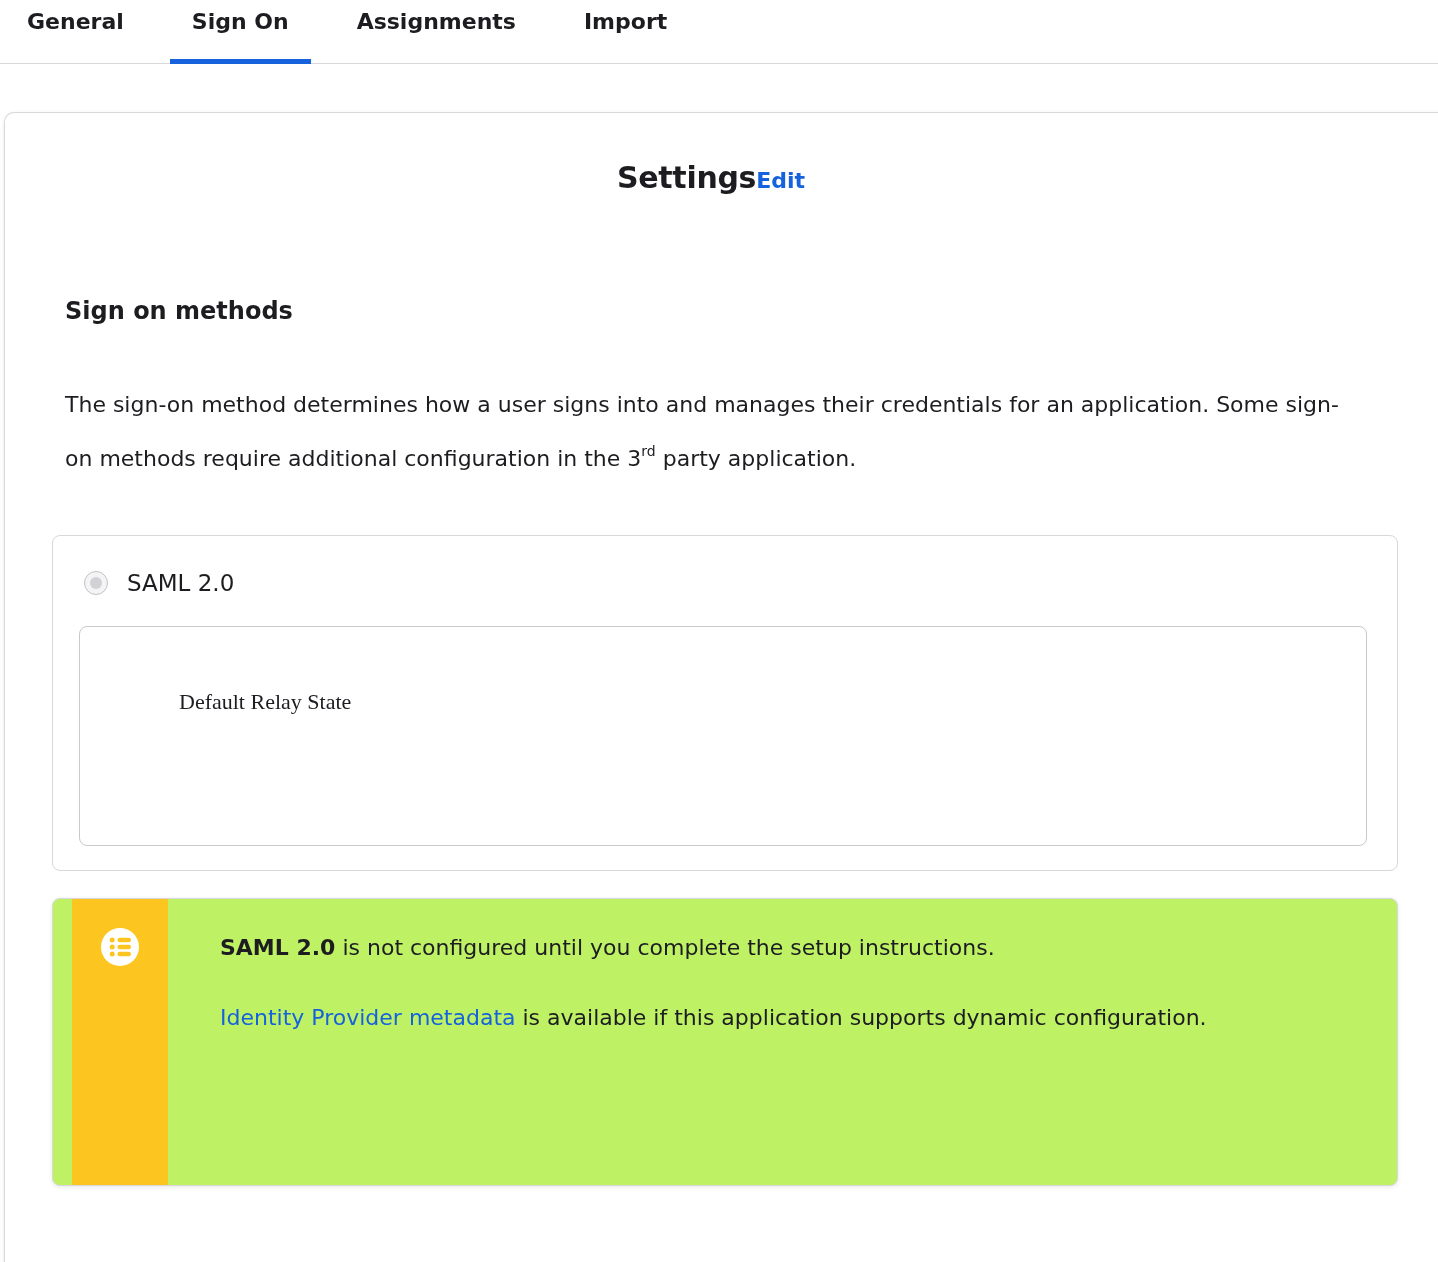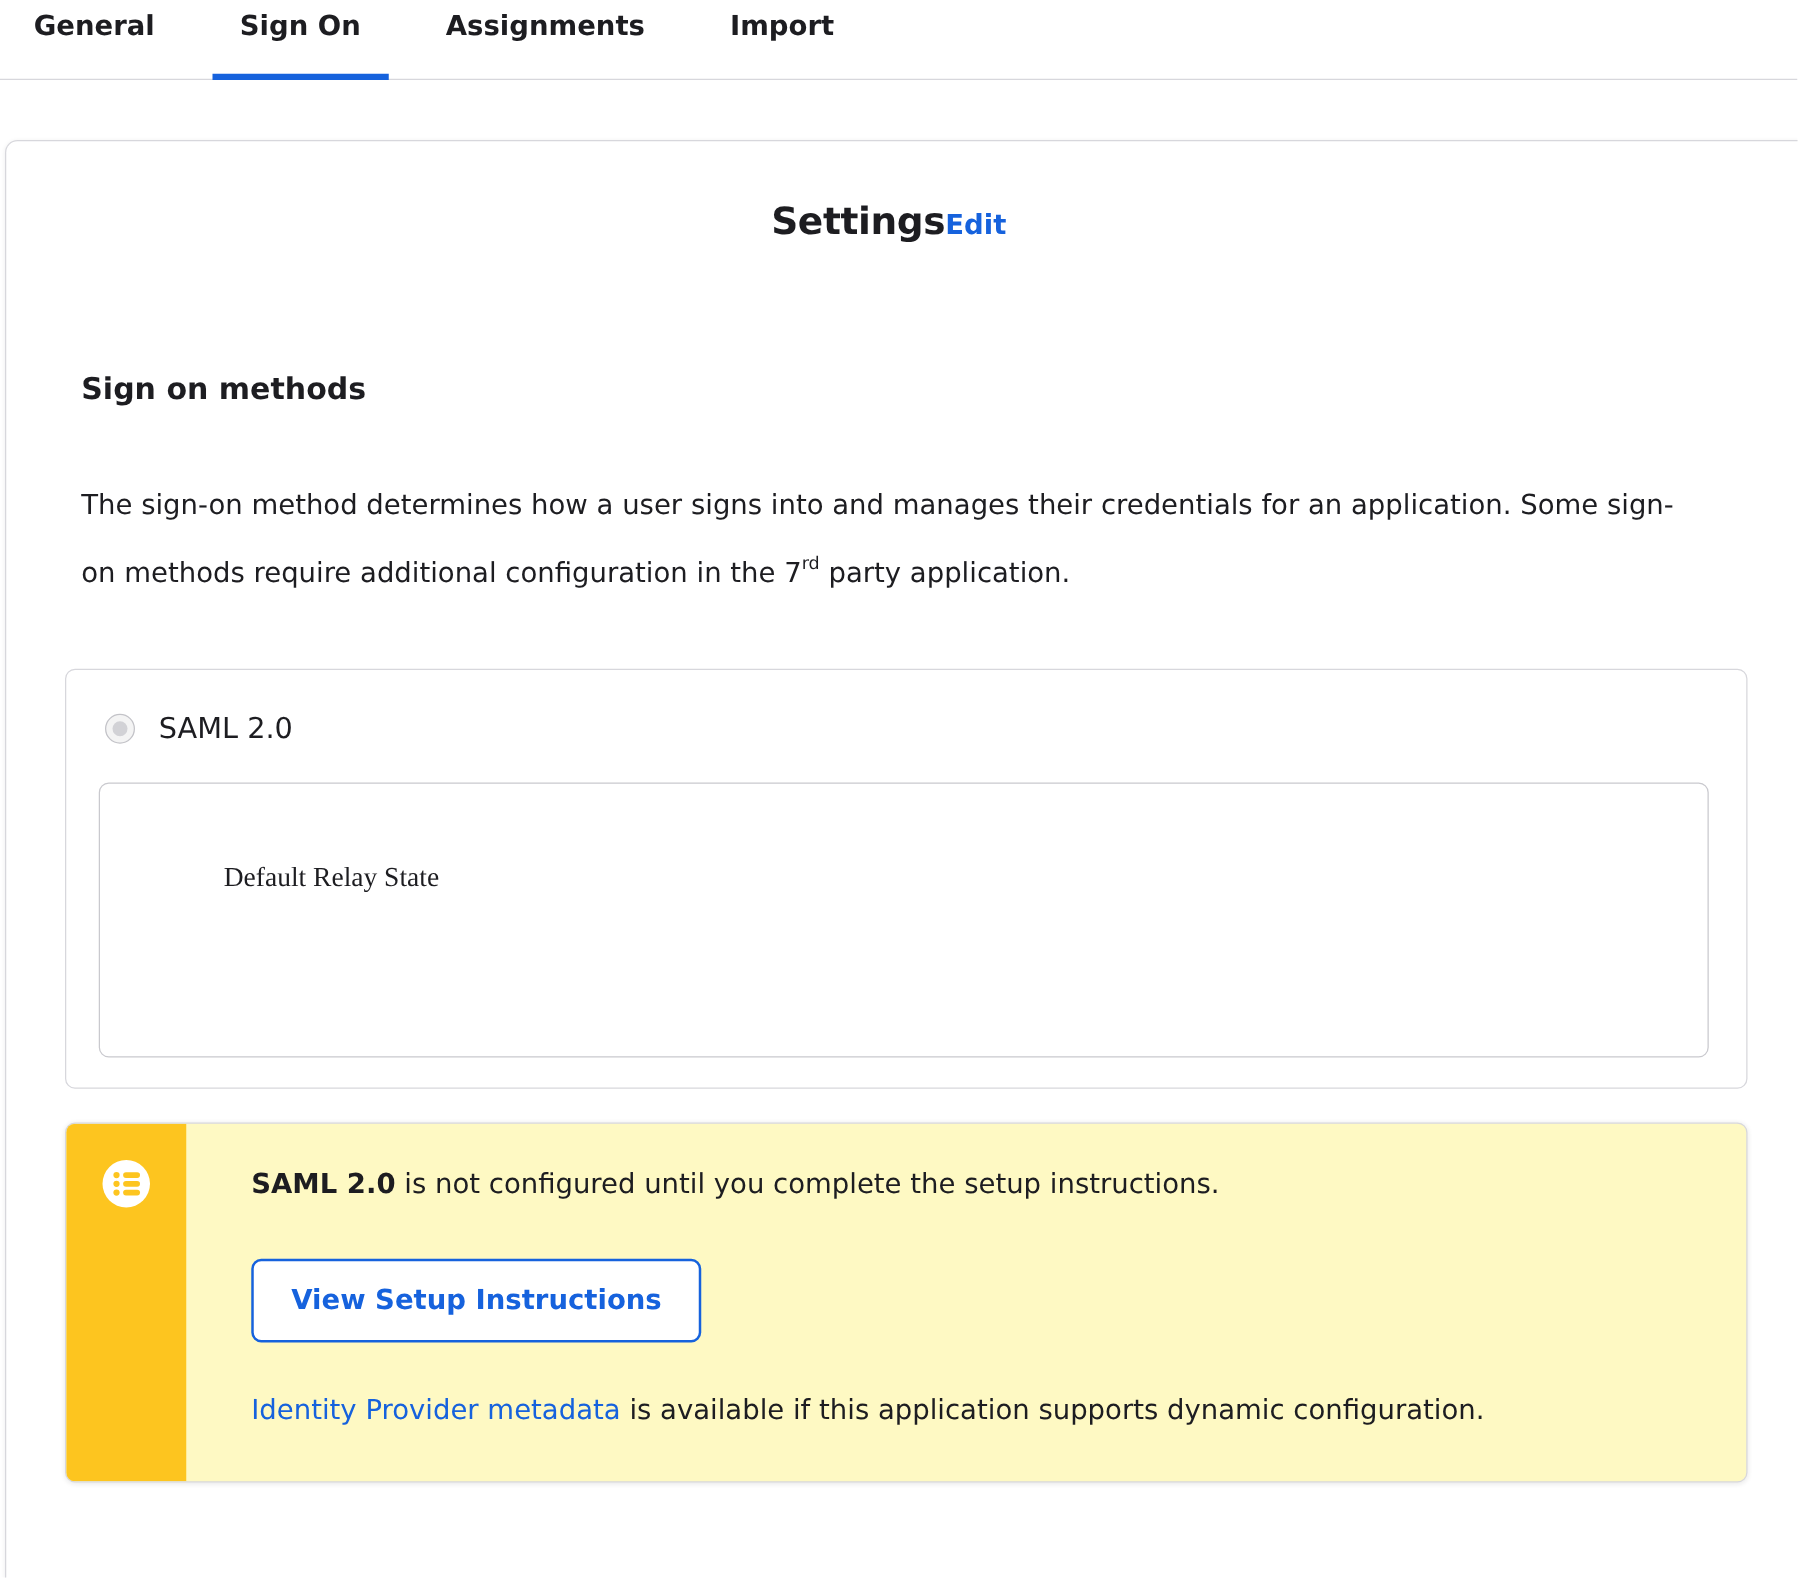--- a/index.html
+++ b/index.html
@@ -145,22 +145,23 @@
   .field-label { font-size: 22px; }
 
   
   .warning-banner {
     margin-top: 27px;
     display: flex;
     min-height: 288px;
     border: 1px solid #d7d7dc;
     border-radius: 8px;
     box-shadow: 0 1px 4px rgba(29,29,33,0.10);
-    background: #fef9c3;
+    background: #bef264;
     overflow: hidden;
+    padding-left: 19px;
   }
   .warning-strip {
     flex: none;
     width: 96px;
     background: #fdc51f;
     display: flex;
     justify-content: center;
     align-items: flex-start;
     padding-top: 28px;
   }
@@ -206,21 +207,21 @@
   <div class="card-inner">
 
     <div class="card-header">
       <h1 class="card-title">Settings</h1>
       <a class="edit-link">Edit</a>
     </div>
 
     <h2 class="section-title">Sign on methods</h2>
 
     <p class="para para-1">
-      <span>The sign-on method determines how a user signs into and manages their credentials for an application. Some sign-on methods require additional configuration in the 7</span><sup>rd</sup><span> party application.</span>
+      <span>The sign-on method determines how a user signs into and manages their credentials for an application. Some sign-on methods require additional configuration in the 3</span><sup>rd</sup><span> party application.</span>
     </p>
 
 
     <div class="option-box">
       <div class="radio-row">
         <span class="radio"></span>
         <span class="radio-label">SAML 2.0</span>
       </div>
       <div class="field-box">
         <span class="field-label">Default Relay State</span>
@@ -238,21 +239,20 @@
             <rect x="17.5" y="17.7" width="13.5" height="4.6" rx="2.3"></rect>
             <circle cx="12.2" cy="27" r="2.5"></circle>
             <rect x="17.5" y="24.7" width="13.5" height="4.6" rx="2.3"></rect>
           </g>
         </svg>
       </div>
       <div class="warning-body">
         <p class="warning-message">
           <b>SAML 2.0</b><span> is not configured until you complete the setup instructions.</span>
         </p>
-        <button class="setup-button">View Setup Instructions</button>
         <p class="metadata-line">
           <a class="inline-link">Identity Provider metadata</a><span> is available if this application supports dynamic configuration.</span>
         </p>
       </div>
     </div>
 
   </div>
 </section>
 
 </body></html>

